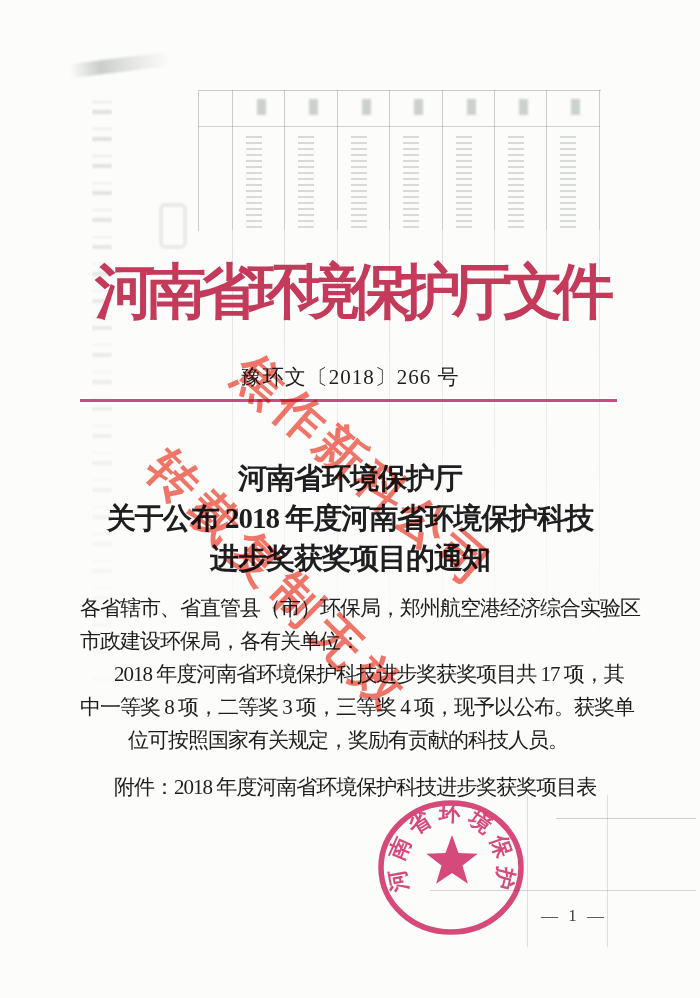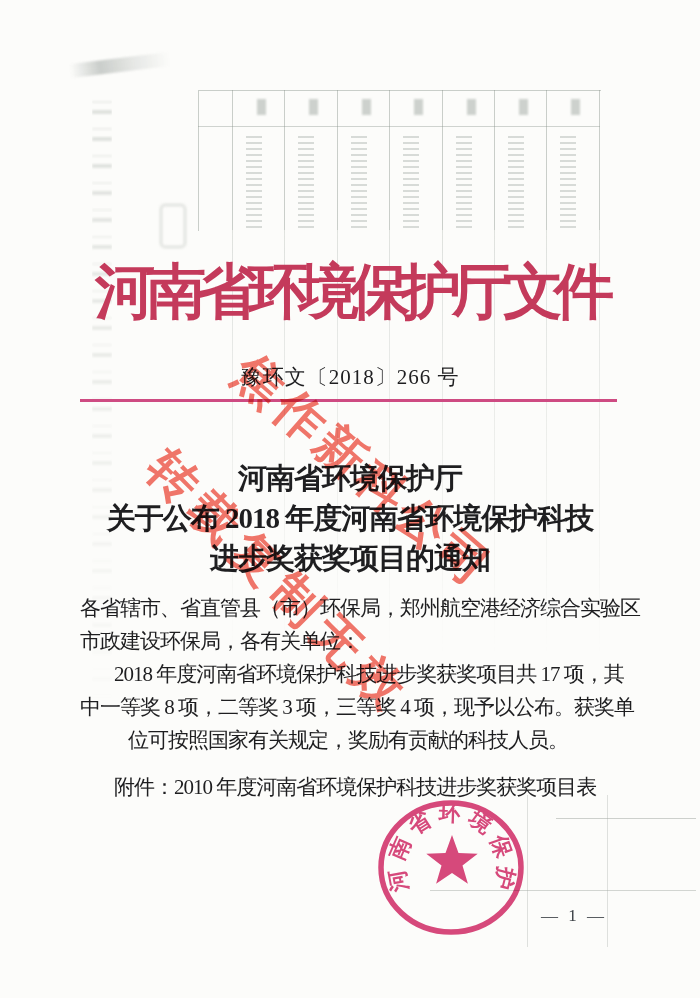--- a/index.html
+++ b/index.html
@@ -103,21 +103,21 @@
     <div>河南省环境保护厅</div>
     <div>关于公布 2018 年度河南省环境保护科技</div>
     <div>进步奖获奖项目的通知</div>
   </div>
 
   <div class="abs bodyline r2">市政建设环保局，各有关单位：</div>
   <div class="abs bodyline r1">各省辖市、省直管县（市）环保局，郑州航空港经济综合实验区</div>
   <div class="abs bodyline b1">2018 年度河南省环境保护科技进步奖获奖项目共 17 项，其</div>
   <div class="abs bodyline b2">中一等奖 8 项，二等奖 3 项，三等奖 4 项，现予以公布。获奖单</div>
   <div class="abs bodyline b3">位可按照国家有关规定，奖励有贡献的科技人员。</div>
-  <div class="abs bodyline att">附件：2010 年度河南省环境保护科技进步奖获奖项目表</div>
+  <div class="abs bodyline att">附件：2018 年度河南省环境保护科技进步奖获奖项目表</div>
 
   <svg class="abs seal" viewBox="0 0 160 152">
     <ellipse cx="78" cy="72.5" rx="70" ry="64.5" fill="none" stroke="#d63a72" stroke-width="5.5"></ellipse>
     <polygon fill="#d63a72" points="79,40 85.5,58.1 104.7,58.7 89.5,70.4 94.9,88.8 79,78 63.1,88.8 68.5,70.4 53.3,58.7 72.5,58.1"></polygon>
     <defs>
       <path id="sealArc" d="M 39.5 99.5 A 47 47 0 1 1 116.5 99.5" fill="none"></path>
     </defs>
     <text font-size="22" fill="#d63a72" letter-spacing="6" font-family="Liberation Serif, DejaVu Serif, serif" font-weight="bold">
       <textPath href="#sealArc" startOffset="6">河南省环境保护厅</textPath>
     </text>

